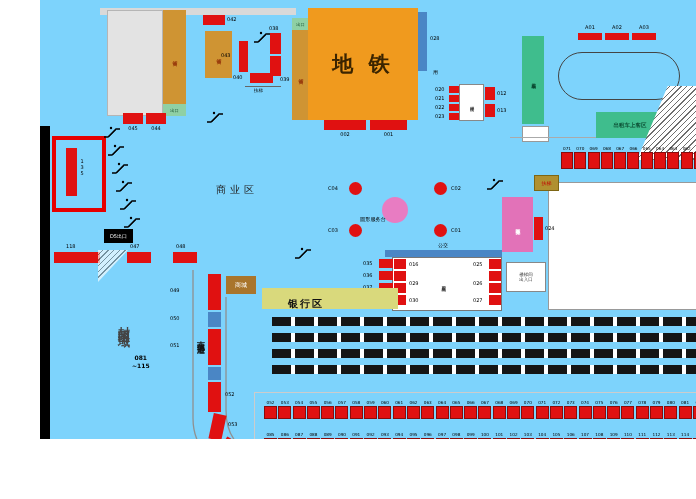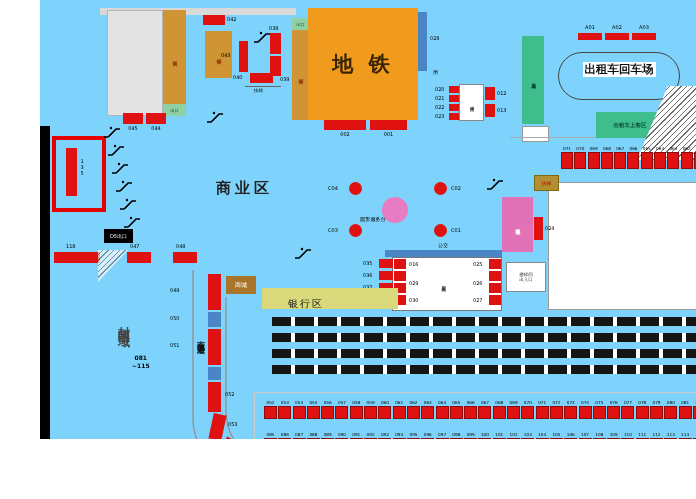--- a/index.html
+++ b/index.html
@@ -97,23 +97,20 @@
   <div class="abs" style="left:482px;top:126px;width:27px;height:16px;background:#fff;border:1px solid #999;"></div>
   <div class="abs" style="left:470px;top:137px;width:86px;height:1px;background:#aaa;"></div>
 
   <div class="lbl ctr" style="left:538px;top:25px;width:24px;">A01</div>
   <div class="abs bar" style="left:538px;top:33px;width:24px;height:7px;"></div>
   <div class="lbl ctr" style="left:565px;top:25px;width:24px;">A02</div>
   <div class="abs bar" style="left:565px;top:33px;width:24px;height:7px;"></div>
   <div class="lbl ctr" style="left:592px;top:25px;width:24px;">A03</div>
   <div class="abs bar" style="left:592px;top:33px;width:24px;height:7px;"></div>
   <div class="abs" style="left:518px;top:52px;width:122px;height:48px;border:1.5px solid #444;border-radius:24px;"></div>
-  <div class="abs ctr" style="left:520px;top:60px;width:118px;height:18px;">
-    <span style="font-size:11.5px;font-weight:bold;color:#111;background:#fff;padding:0 2px;">出租车回车场</span>
-    </div>
   <div class="abs ctr" style="left:556px;top:112px;width:68px;height:26px;background:#3fbd8d;">
     <span style="font-size:5.5px;color:#0b4d33;font-weight:bold;">出租车上客区</span>
     </div>
 
   <div class="abs hatch" style="left:597px;top:86px;width:96px;height:74px;clip-path:polygon(32% 0,100% 0,100% 100%,0 100%);"></div>
   <div class="abs ctr" style="left:658px;top:137px;width:28px;height:13px;background:#000;">
     <span style="font-size:5.5px;color:#fff;">匝道</span>
     </div>
   <div class="abs hatch" style="left:650px;top:154px;width:42px;height:50px;clip-path:polygon(55% 0,100% 0,100% 100%,0 100%);"></div>
 
@@ -169,21 +166,21 @@
   <div class="abs ctr" style="left:494px;top:175px;width:25px;height:16px;background:#b09030;border:1px solid #7d6614;">
     <span style="font-size:5px;color:#c00000;">扶梯</span>
     </div>
   <div class="abs ctr" style="left:462px;top:197px;width:31px;height:55px;background:#e272b8;">
     <span class="vt" style="font-size:5px;color:#fff;">商业服务区</span>
     </div>
   <div class="abs bar" style="left:494px;top:217px;width:9px;height:23px;"></div>
   <div class="lbl" style="left:505px;top:226px;">024</div>
 
   <div class="abs" style="left:176px;top:178px;">
-    <span style="font-size:15px;font-weight:bold;color:#222;letter-spacing:4px;">商业区</span></div>
+    <span style="font-size:10px;font-weight:normal;color:#222;letter-spacing:4px;">商业区</span></div>
   <div class="abs dot" style="left:309px;top:182px;"></div>
   <div class="lbl" style="left:288px;top:186px;">C04</div>
   <div class="abs dot" style="left:394px;top:182px;"></div>
   <div class="lbl" style="left:411px;top:186px;">C02</div>
   <div class="abs dot" style="left:309px;top:224px;"></div>
   <div class="lbl" style="left:288px;top:228px;">C03</div>
   <div class="abs dot" style="left:394px;top:224px;"></div>
   <div class="lbl" style="left:411px;top:228px;">C01</div>
   <div class="abs" style="left:342px;top:197px;width:26px;height:26px;border-radius:50%;background:#e87cc2;"></div>
   <div class="lbl ctr" style="left:308px;top:217px;width:50px;font-size:5.2px;">圆形服务台</div>
@@ -214,21 +211,21 @@
   <div class="abs bar" style="left:449px;top:283px;width:12px;height:10px;"></div>
   <div class="abs bar" style="left:449px;top:295px;width:12px;height:10px;"></div>
   <div class="lbl" style="left:433px;top:298px;">027</div>
   <div class="abs ctr" style="left:466px;top:262px;width:40px;height:30px;background:#fff;border:1px solid #888;flex-direction:column;">
     <span style="font-size:4.5px;color:#333;">楼梯间</span>
     <span style="font-size:4.5px;color:#333;">出入口</span>
     </div>
 
   <div class="abs" style="left:222px;top:288px;width:136px;height:21px;background:#d9d97c;"></div>
   <div class="abs" style="left:248px;top:292px;">
-    <span style="font-size:10px;font-weight:normal;color:#111;letter-spacing:2px;">银行区</span></div>
+    <span style="font-size:10px;font-weight:bold;color:#111;letter-spacing:2px;">银行区</span></div>
   <div class="abs ctr" style="left:186px;top:276px;width:30px;height:18px;background:#a9752c;">
     <span style="font-size:6px;color:#fff;">商城</span>
     </div>
 
   <svg class="abs" style="left:140px;top:258px;" width="110" height="240" viewBox="0 0 110 240">
     <path d="M13 12 V160 C13 198 42 214 90 222" fill="none" stroke="#909090" stroke-width="1.3"></path>
     <path d="M46 39 V152 C46 184 64 196 92 200" fill="none" stroke="#909090" stroke-width="1.3"></path>
   </svg>
 
   <div class="abs bar" style="left:168px;top:274px;width:13px;height:36px;"></div>

